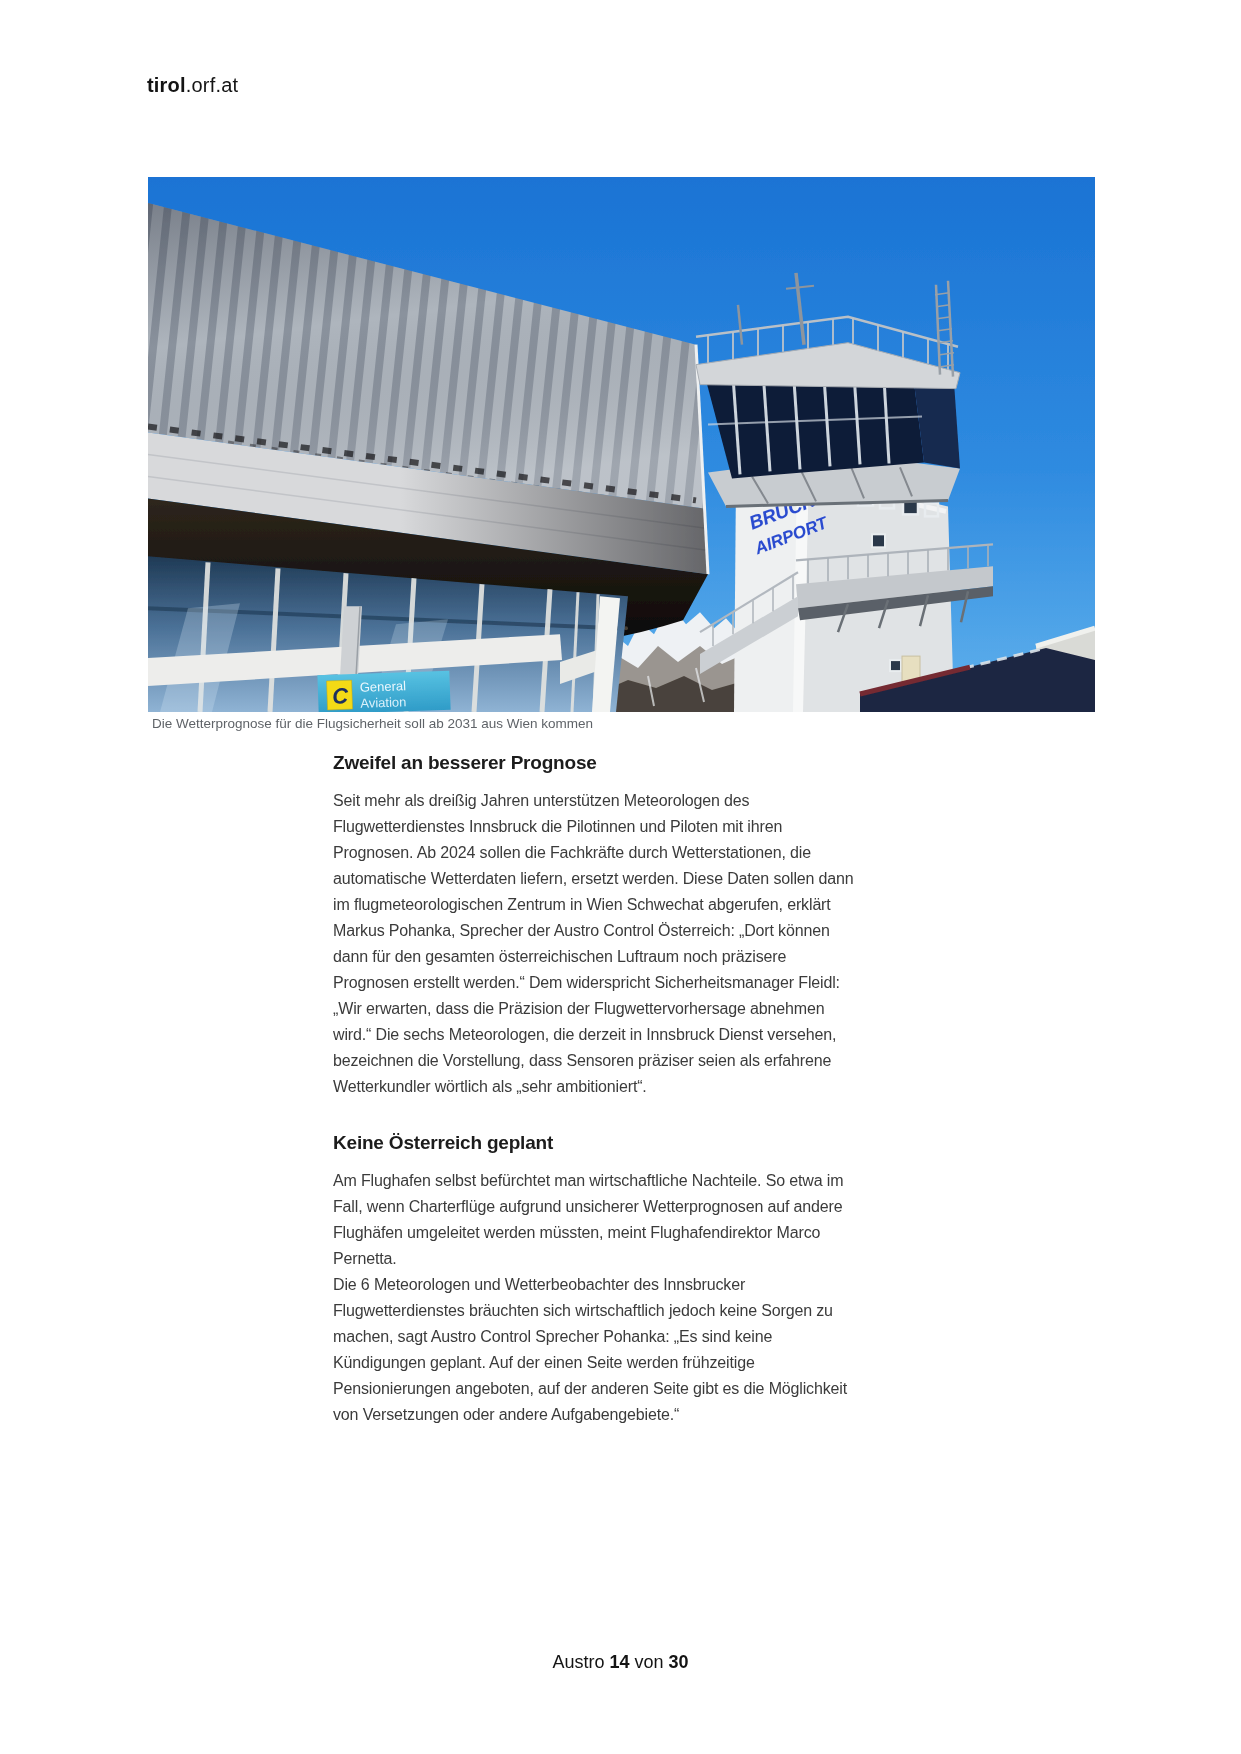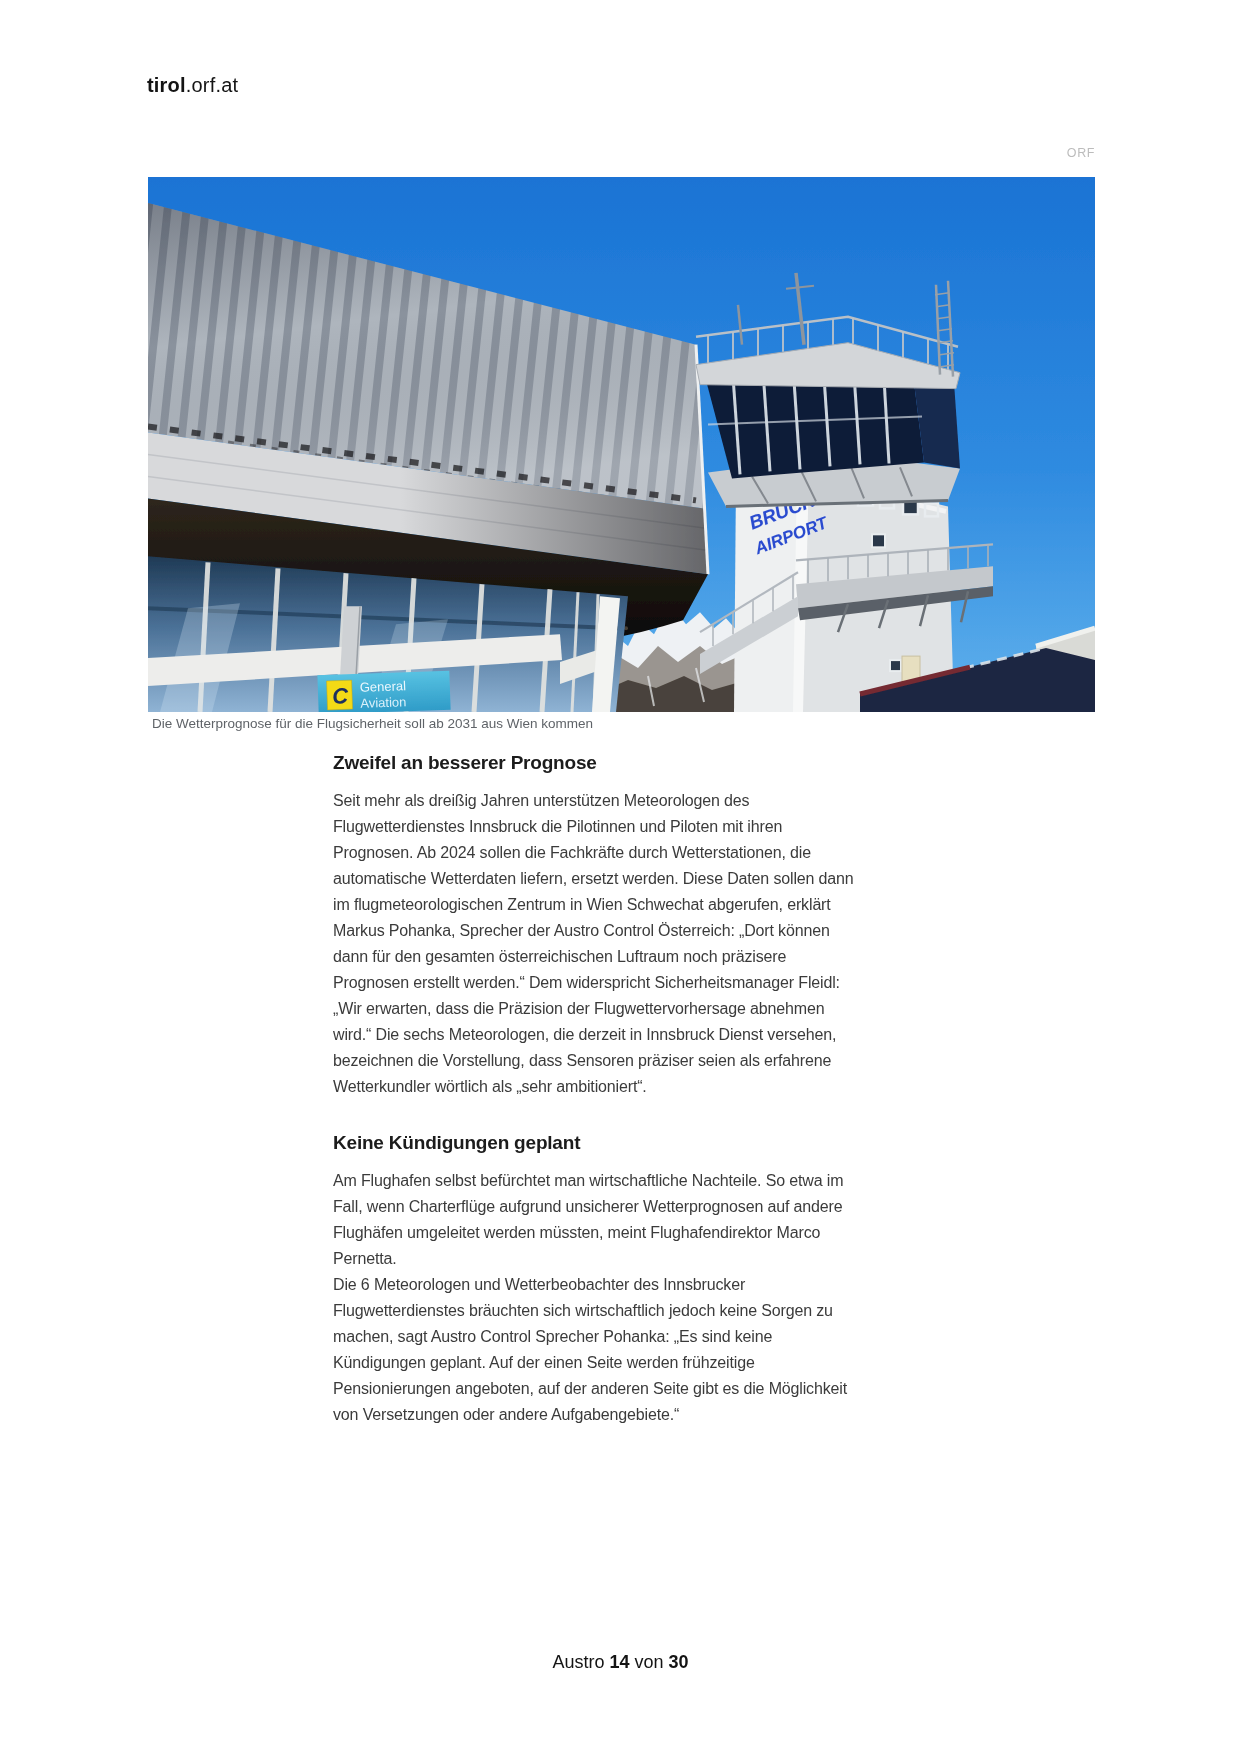--- a/index.html
+++ b/index.html
@@ -46,21 +46,20 @@
   .page-footer .num { font-weight:bold; }
   text { font-family:"Liberation Sans","DejaVu Sans",sans-serif; }
 </style>
 </head>
 <body>
 
 <div class="page">
 
   <div class="brand"><span class="b">tirol</span><span>.orf.at</span></div>
 
-  <div class="credit">ORF</div>
 
   <div class="photo">
     <svg viewBox="0 0 947 536" preserveAspectRatio="none">
       <defs>
         <linearGradient id="sky" x1="0" y1="0" x2="0" y2="1">
           <stop offset="0" stop-color="#1a73d4"></stop>
             <stop offset="0.55" stop-color="#2f8be0"></stop>
             <stop offset="1" stop-color="#60b1ec"></stop>
         </linearGradient>
         <linearGradient id="louvShade" x1="0" y1="0" x2="0.25" y2="1">
@@ -231,21 +230,21 @@
   </div>
 
   <div class="caption">Die Wetterprognose für die Flugsicherheit soll ab 2031 aus Wien kommen</div>
 
   <div class="article">
     <div class="section">
       <h2>Zweifel an besserer Prognose</h2>
       <p>Seit mehr als dreißig Jahren unterstützen Meteorologen des Flugwetterdienstes Innsbruck die Pilotinnen und Piloten mit ihren Prognosen. Ab 2024 sollen die Fachkräfte durch Wetterstationen, die automatische Wetterdaten liefern, ersetzt werden. Diese Daten sollen dann im flugmeteorologischen Zentrum in Wien Schwechat abgerufen, erklärt Markus Pohanka, Sprecher der Austro Control Österreich: „Dort können dann für den gesamten österreichischen Luftraum noch präzisere Prognosen erstellt werden.“ Dem widerspricht Sicherheitsmanager Fleidl: „Wir erwarten, dass die Präzision der Flugwettervorhersage abnehmen wird.“ Die sechs Meteorologen, die derzeit in Innsbruck Dienst versehen, bezeichnen die Vorstellung, dass Sensoren präziser seien als erfahrene Wetterkundler wörtlich als „sehr ambitioniert“.</p>
     </div>
     <div class="section">
-      <h2>Keine Kündigungen geplant</h2>
+      <h2>Keine Österreich geplant</h2>
       <p>Am Flughafen selbst befürchtet man wirtschaftliche Nachteile. So etwa im Fall, wenn Charterflüge aufgrund unsicherer Wetterprognosen auf andere Flughäfen umgeleitet werden müssten, meint Flughafendirektor Marco Pernetta.</p>
       <p>Die 6 Meteorologen und Wetterbeobachter des Innsbrucker Flugwetterdienstes bräuchten sich wirtschaftlich jedoch keine Sorgen zu machen, sagt Austro Control Sprecher Pohanka: „Es sind keine Kündigungen geplant. Auf der einen Seite werden frühzeitige Pensionierungen angeboten, auf der anderen Seite gibt es die Möglichkeit von Versetzungen oder andere Aufgabengebiete.“</p>
     </div>
   </div>
 
   <div class="page-footer">
     <span>Austro</span>
     <span class="num">14</span>
     <span>von</span>
     <span class="num">30</span>

